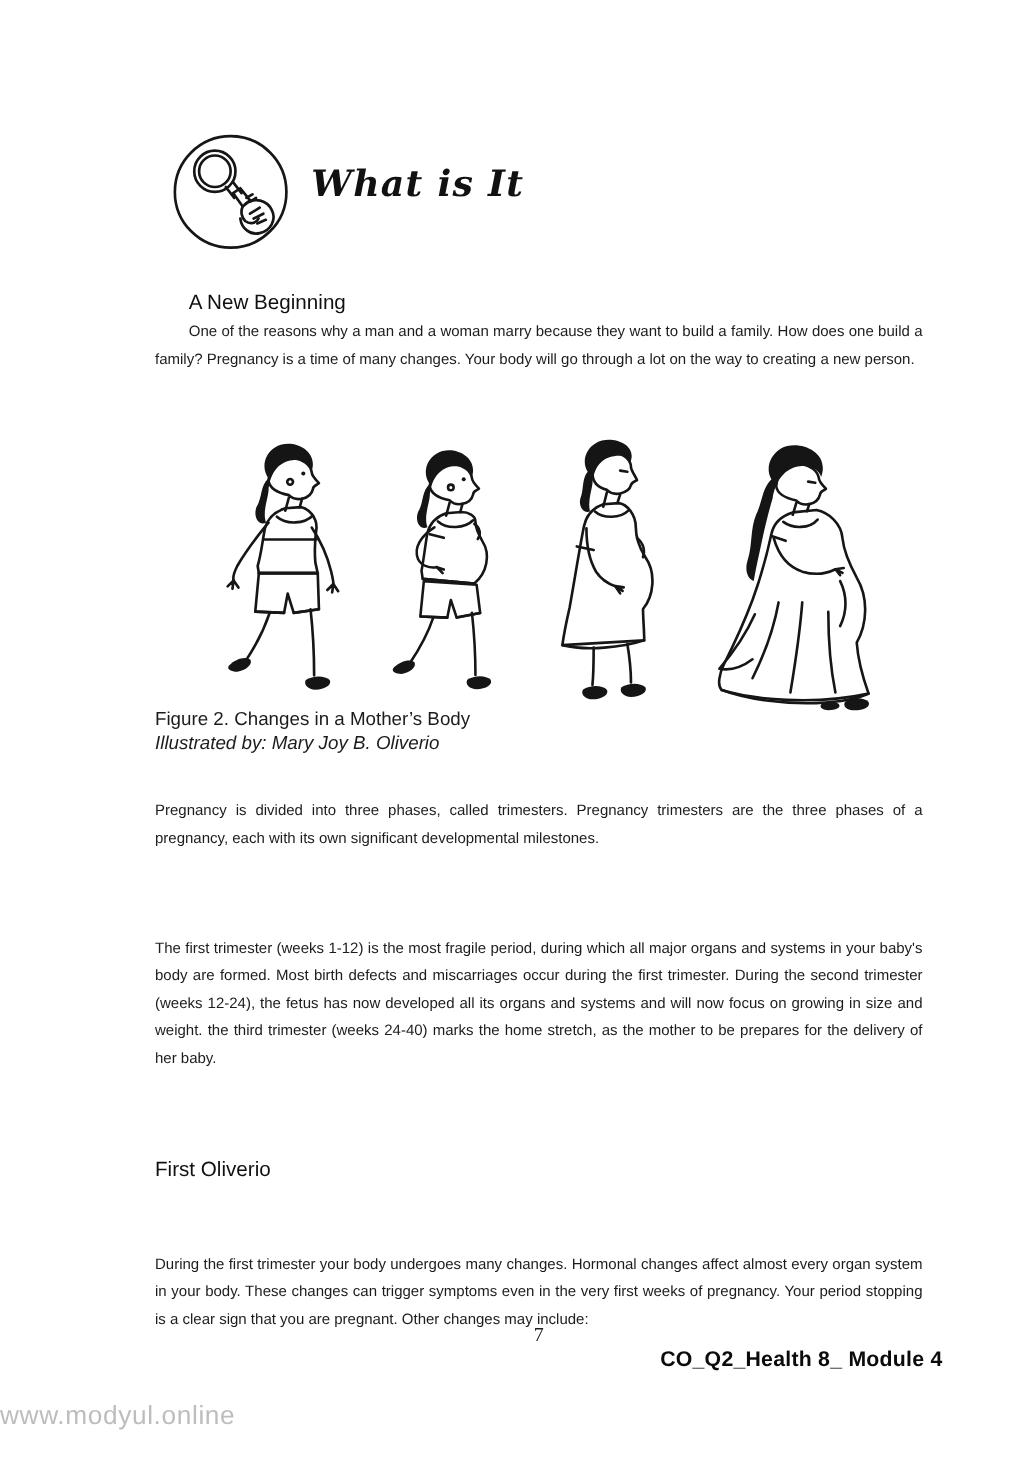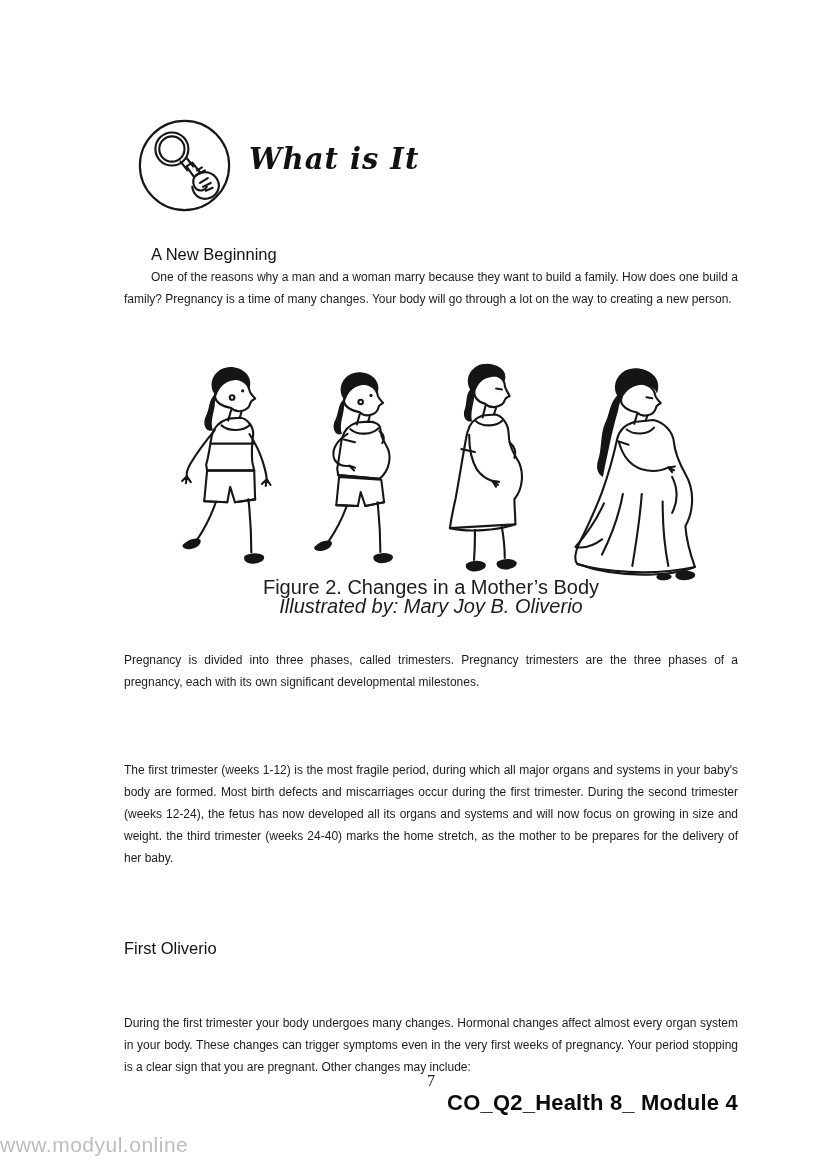--- a/index.html
+++ b/index.html
@@ -2,44 +2,44 @@
 <html><head>
 <meta charset="utf-8">
 <style>
   * { margin:0; padding:0; box-sizing:border-box; }
   html,body { background:#e8e8e8; }
   .page {
     position:relative; width:826px; height:1169px; margin:0 auto;
     background:#ffffff; overflow:hidden;
     font-family:"Liberation Sans", sans-serif; color:#1c1c1c;
   }
-  .abs { position:absolute;margin-top:12px; }
+  .abs { position:absolute; }
   .icon-wrap { left:136px; top:105px; width:97px; height:97px; }
   .page-title {
     left:249px; top:130px;
     font-family:"DejaVu Serif","Liberation Serif",serif;
     font-weight:bold; font-style:italic; font-size:29px; letter-spacing:1px;
     color:#111;
   }
   .content { left:124px; width:614px; font-size:12px; line-height:22px; }
   .h-bold { font-weight:normal; font-size:16.5px; color:#111; }
   .indent { padding-left:27px; }
   .just { text-align:justify; }
   .ti { text-indent:27px; }
   .figure-row {
     left:160px; top:337px; width:562px; height:234px;
     display:flex; align-items:flex-end; justify-content:space-between;
   }
   .figure-row svg { display:block; }
-  .caption-block { left:124px; top:566px; width:614px; text-align:center;
-    font-size:20px; line-height:19px; }
+  .caption-block { left:124px; top:566px; width:614px; text-align:left;
+    font-size:15px; line-height:19px; }
   .caption-credit { font-style:italic; }
   .page-num { left:124px; top:1060px; width:614px; text-align:center;
     font-family:"Liberation Serif","DejaVu Serif",serif; font-size:16px; }
-  .module-code { right:88px; top:1078px; font-weight:bold; font-size:22px;
+  .module-code { right:72px; top:1078px; font-weight:bold; font-size:17px;
     letter-spacing:0.2px; color:#0b0b0b; }
   .watermark { left:0; top:1121px; width:826px; text-align:left;
     font-size:21px; color:#bdbdbd; letter-spacing:0.5px; }
   .lineart { stroke:#161616; stroke-width:2.2; fill:none;
     stroke-linecap:round; stroke-linejoin:round; }
 </style>
 </head>
 <body>
 
 <div class="page">

